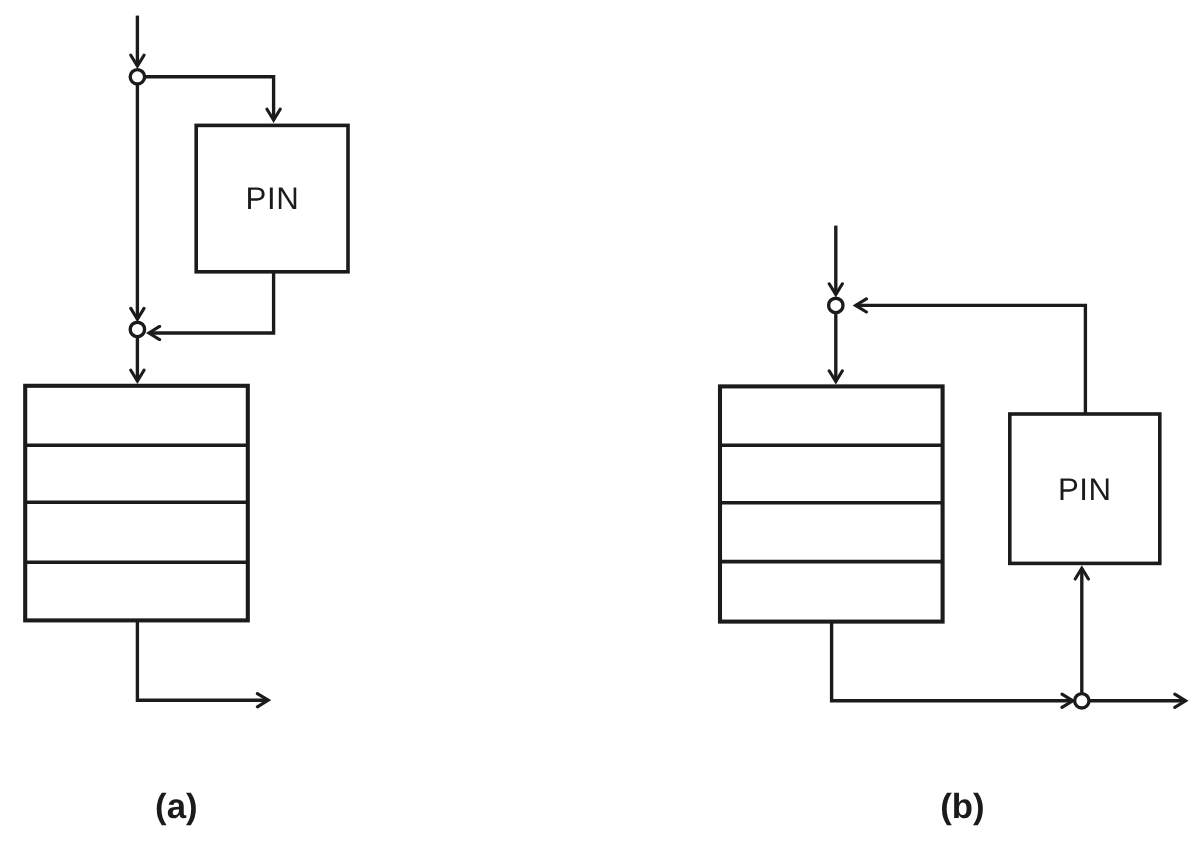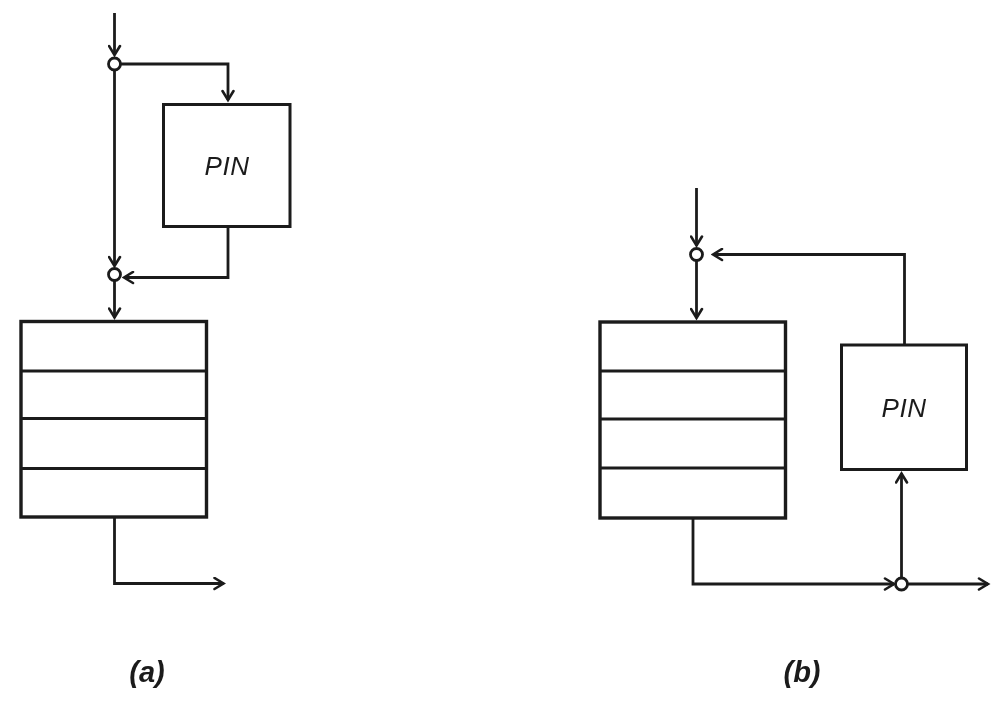--- a/index.html
+++ b/index.html
@@ -7,21 +7,20 @@
   body {
     background: var(--bg);
     font-family: "Liberation Sans", sans-serif;
   }
   .canvas-wrap {
     position: relative;
     width: 1000px;
     height: 703px;
     background: var(--bg);
     overflow: hidden;
-    font-style: italic;
   }
   svg { display: block; }
   .flow-line {
     fill: none;
     stroke: var(--ink);
     stroke-width: 2.8;
     stroke-linecap: butt;
     stroke-linejoin: miter;
   }
   .box {

